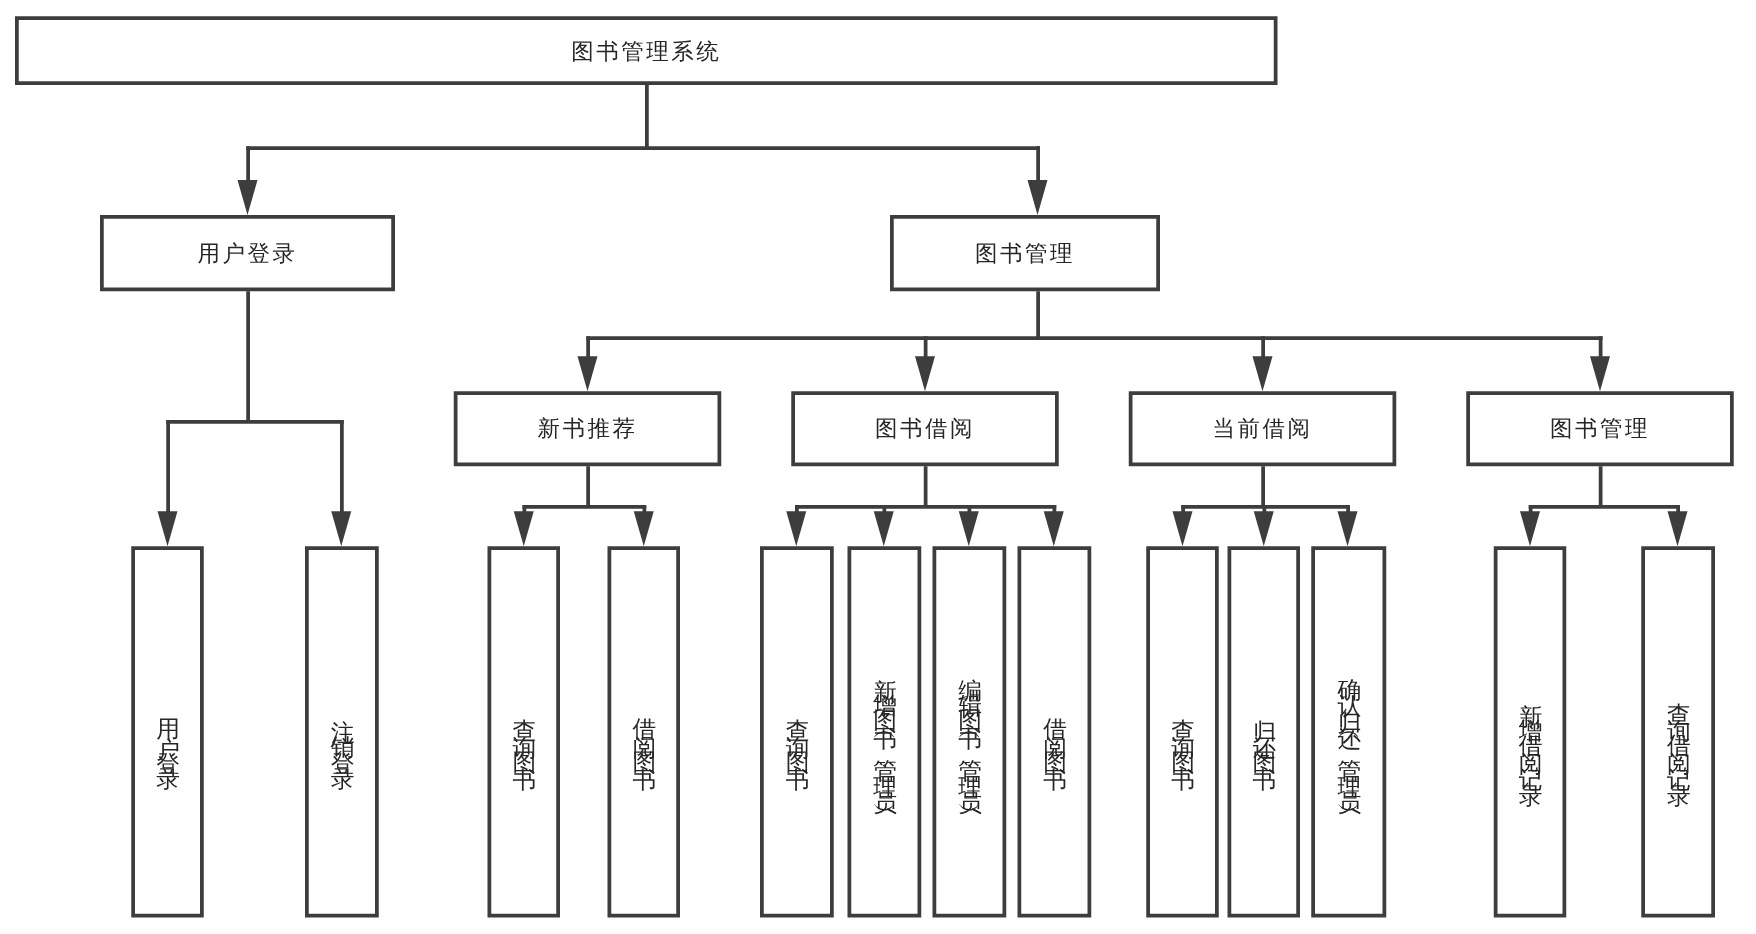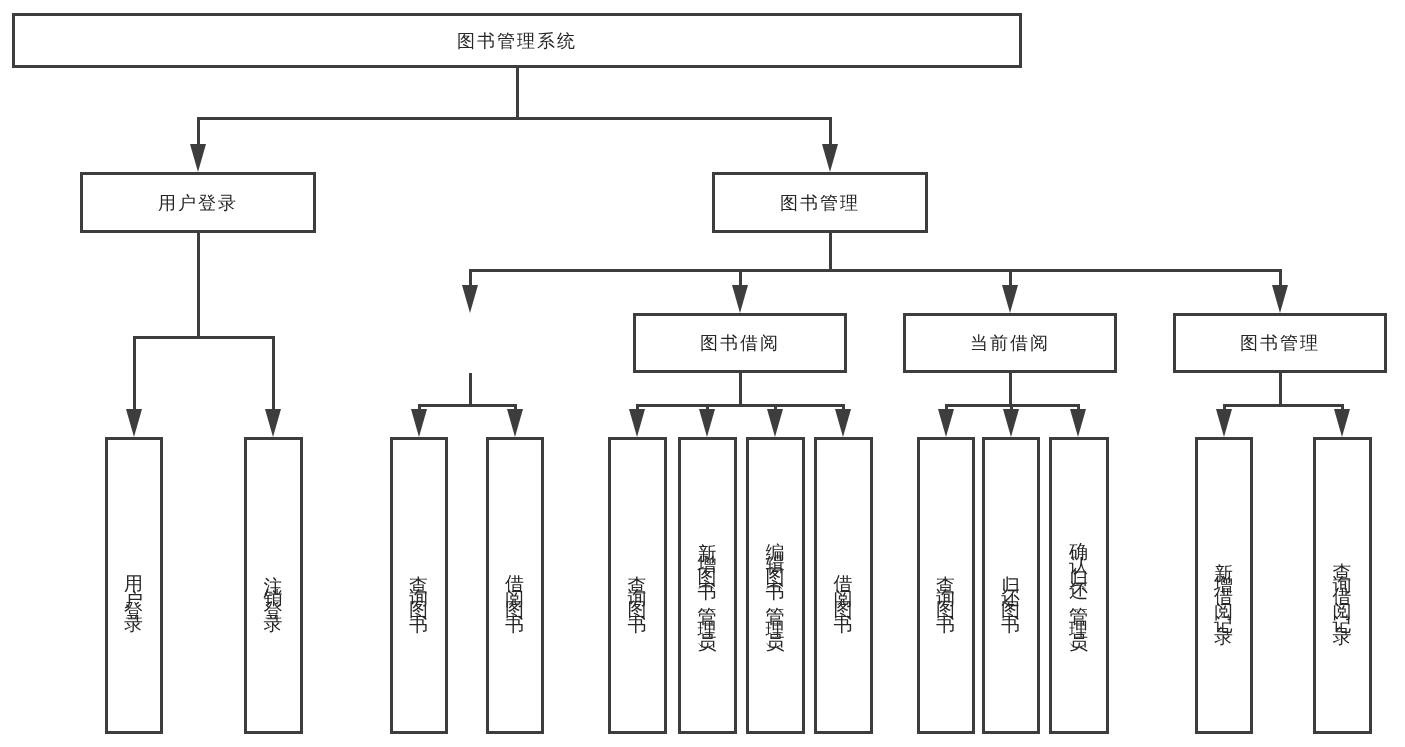--- a/index.html
+++ b/index.html
@@ -45,20 +45,23 @@
   </div>
 
   <div class="box" style="left:80px;top:172px;width:236px;height:61px">
     <span class="label">用户登录</span>
   </div>
 
   <div class="box" style="left:712px;top:172px;width:216px;height:61px">
     <span class="label">图书管理</span>
   </div>
 
+  <div class="box" style="left:363px;top:313px;width:214px;height:60px">
+    <span class="label">新书推荐</span>
+  </div>
 
   <div class="box" style="left:633px;top:313px;width:214px;height:60px">
     <span class="label">图书借阅</span>
   </div>
 
   <div class="box" style="left:903px;top:313px;width:214px;height:60px">
     <span class="label">当前借阅</span>
   </div>
 
   <div class="box" style="left:1173px;top:313px;width:214px;height:60px">

